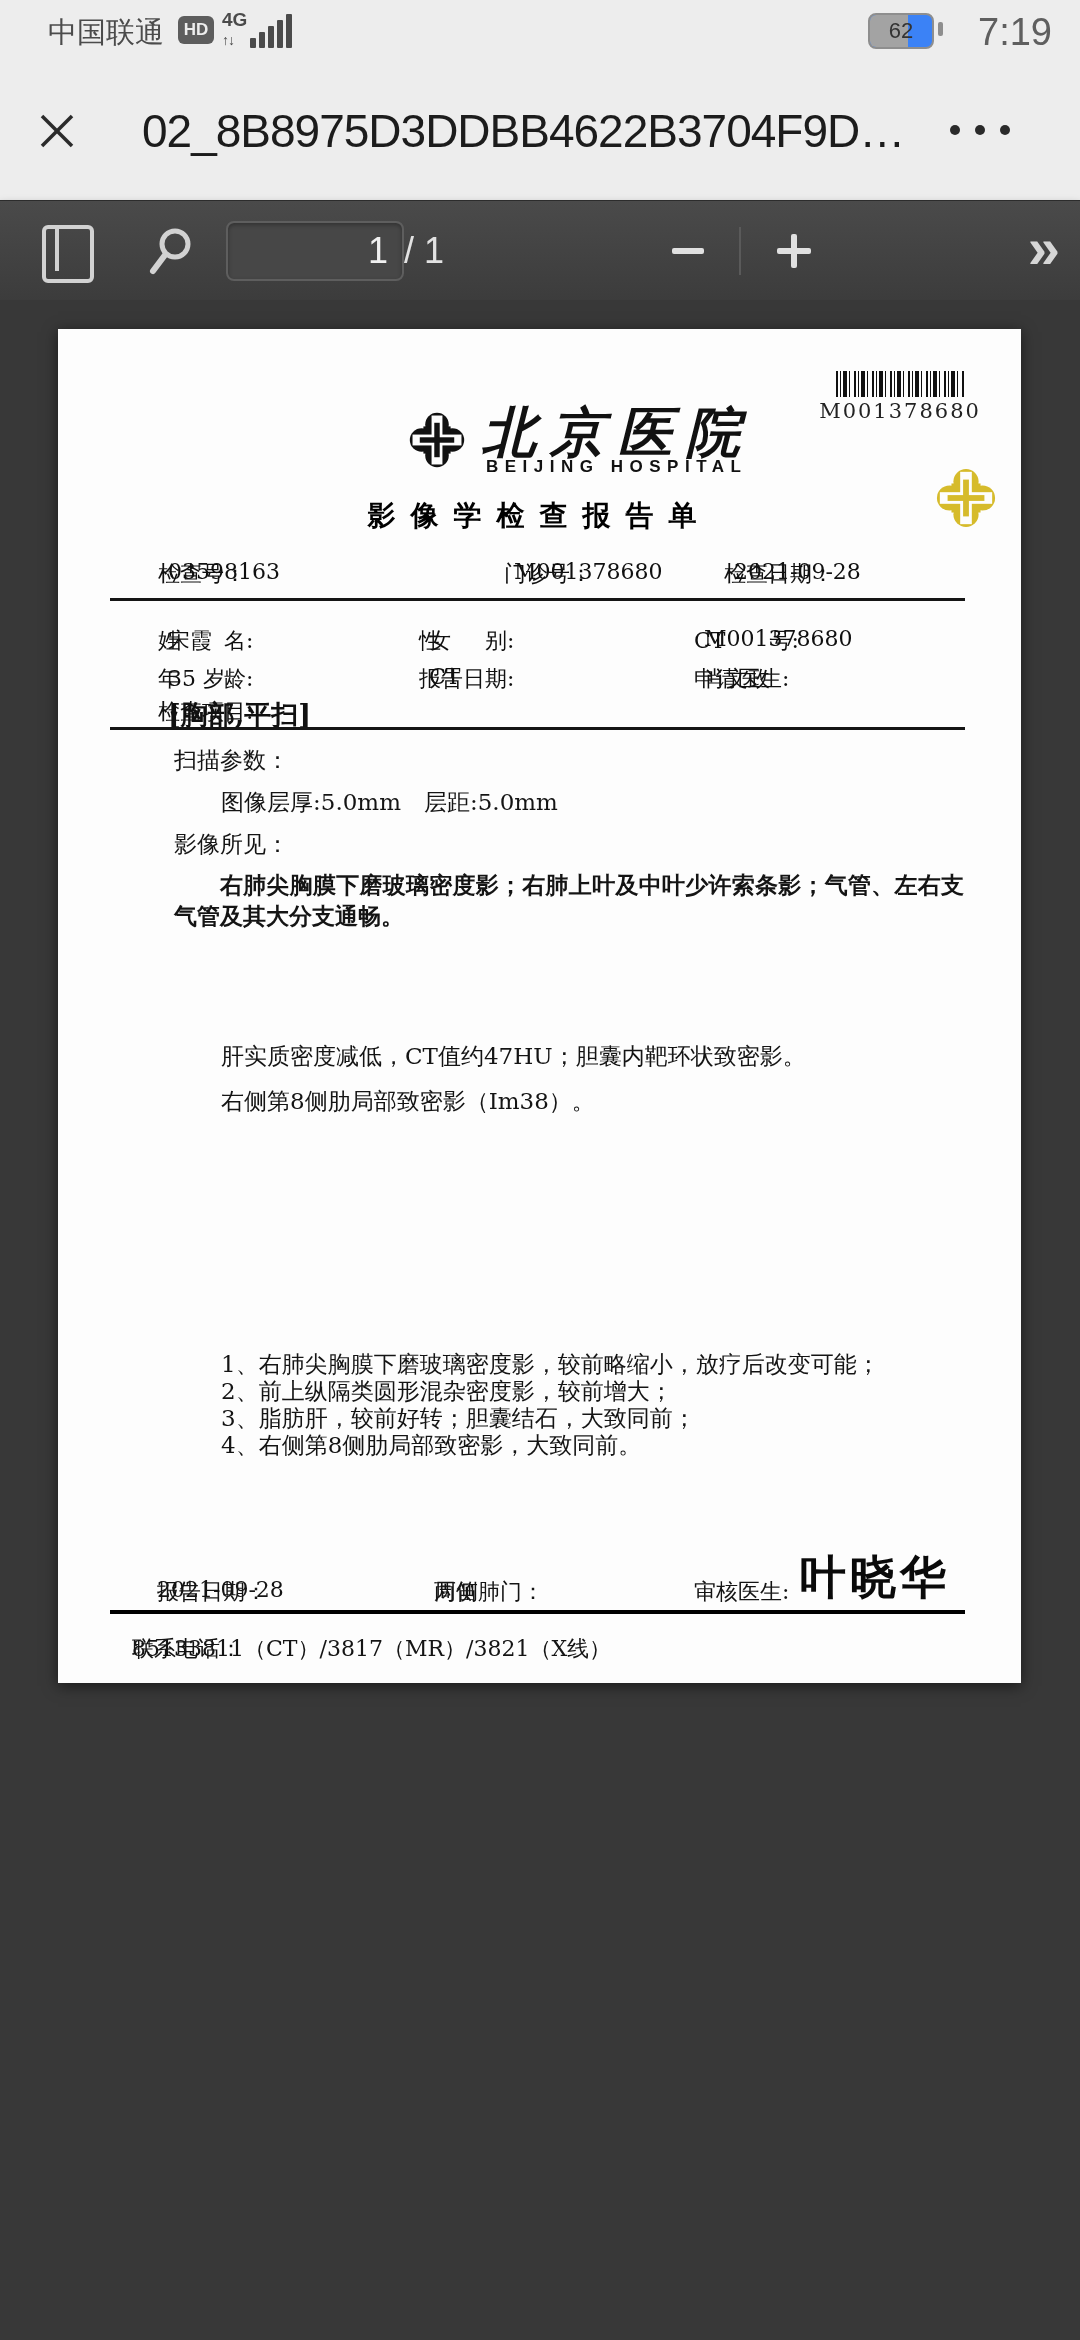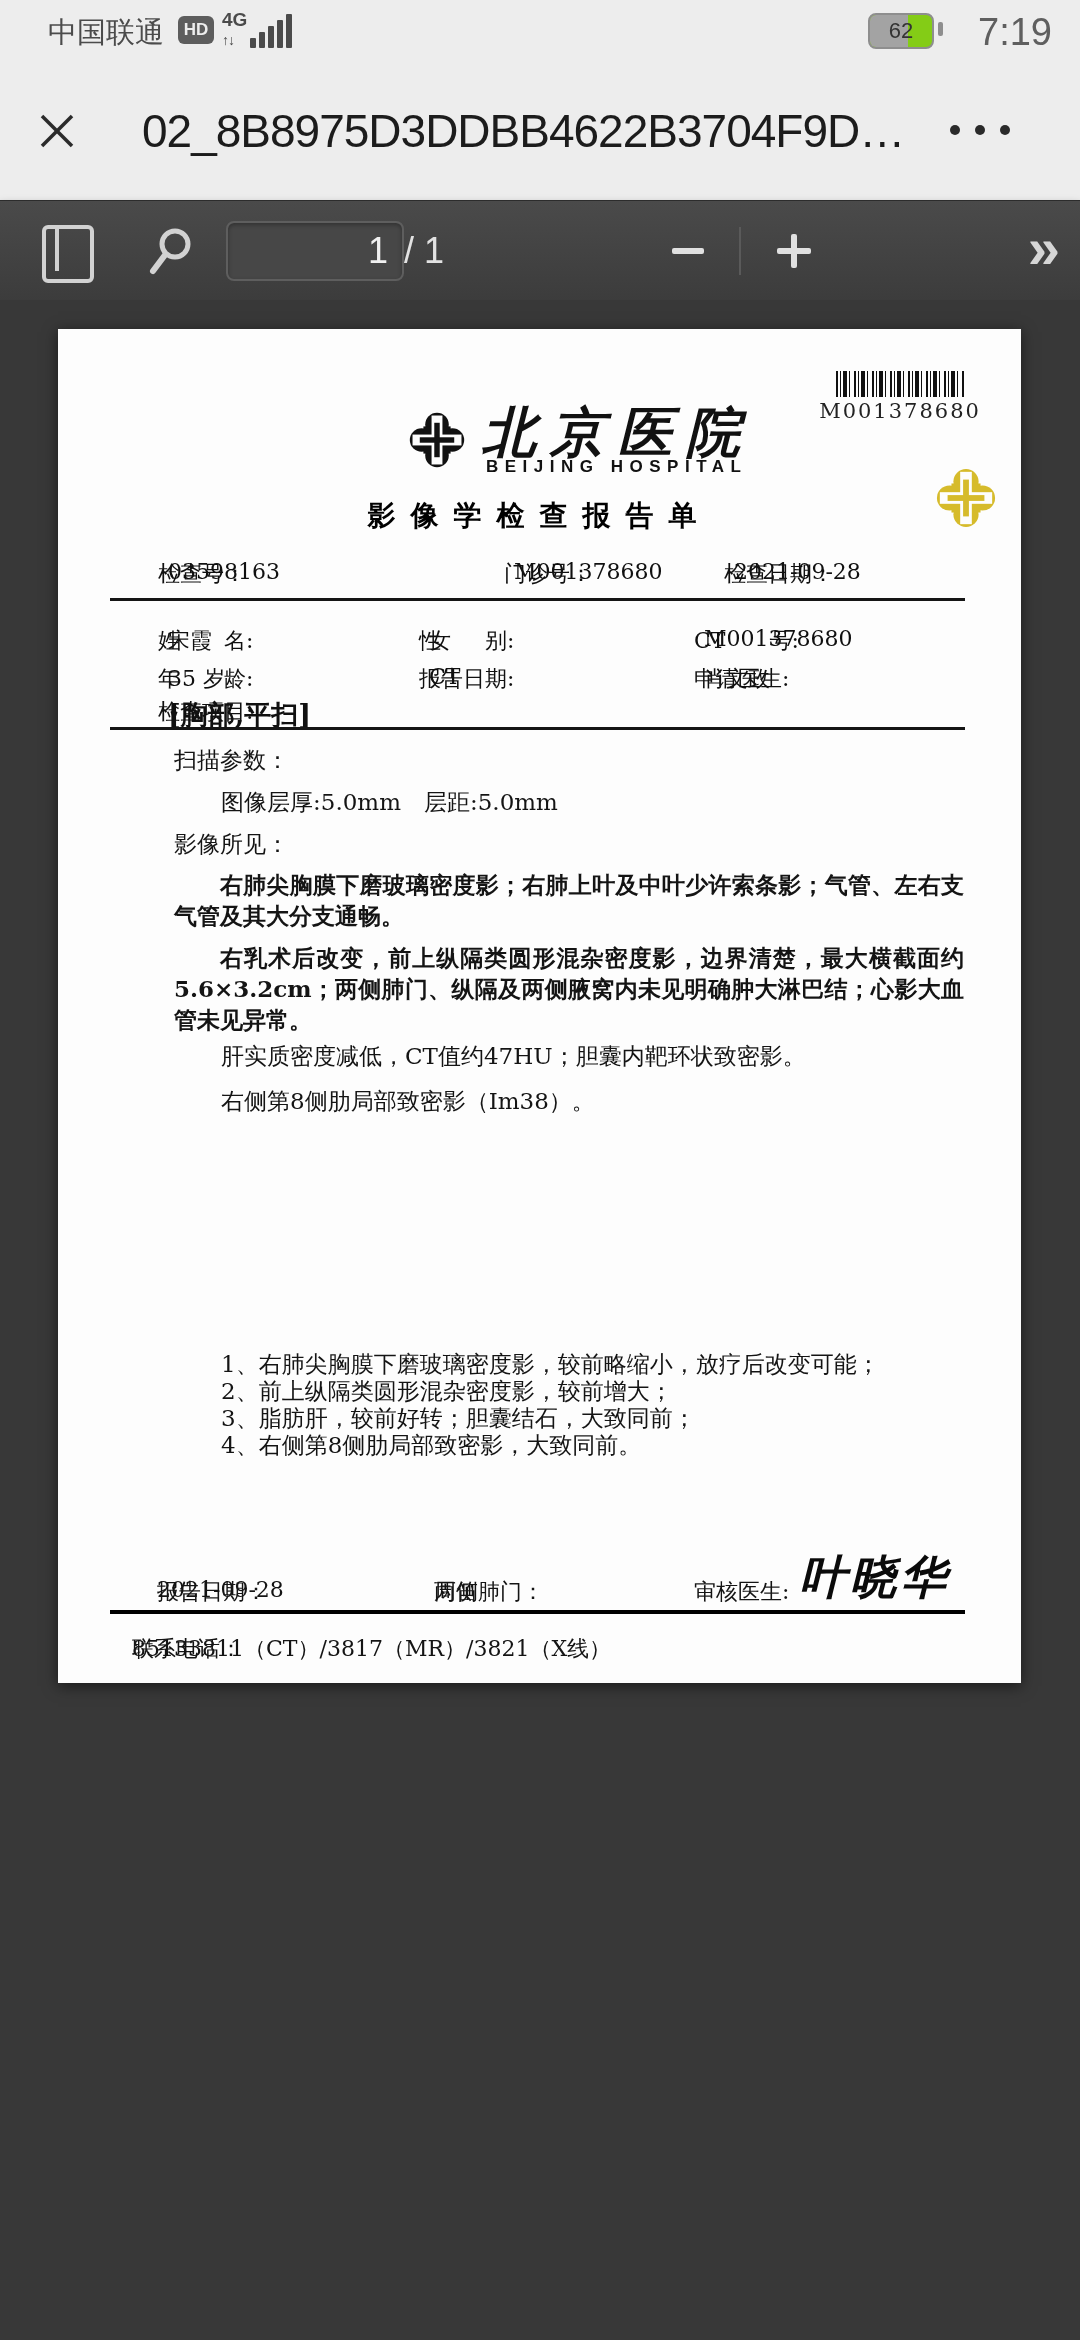--- a/index.html
+++ b/index.html
@@ -23,21 +23,21 @@
   .sb-net-sub { position:absolute; left:222px; top:32px; font-size:14px; color:#4b4b4b; letter-spacing:-1px; }
   .sb-bars { position:absolute; left:250px; top:14px; width:46px; height:34px; }
   .sb-bars i { position:absolute; bottom:0; width:6px; background:#4b4b4b; border-radius:1px; }
   .sb-bars i:nth-child(1){ left:0;  height:10px; }
   .sb-bars i:nth-child(2){ left:9px;  height:16px; }
   .sb-bars i:nth-child(3){ left:18px; height:22px; }
   .sb-bars i:nth-child(4){ left:27px; height:28px; }
   .sb-bars i:nth-child(5){ left:36px; height:34px; }
   .sb-batt {
     position:absolute; left:868px; top:13px; width:62px; height:32px;
-    border:2px solid #8e8e8e; border-radius:8px; background:#84cc16; overflow:hidden;
+    border:2px solid #8e8e8e; border-radius:8px; background:#3b82f6; overflow:hidden;
   }
   .sb-batt-fill { position:absolute; left:0; top:0; bottom:0; width:62%; background:#a3a3a3; }
   .sb-batt-label { position:absolute; left:0; top:0; width:100%; height:100%; text-align:center; line-height:32px; font-size:22px; color:#333; font-weight:500; }
   .sb-batt-nub { position:absolute; left:938px; top:22px; width:5px; height:14px; background:#8e8e8e; border-radius:2px; }
   .sb-time { position:absolute; right:28px; top:0; height:60px; line-height:64px; font-size:38px; font-weight:300; color:#5f5f5f; }
 
   
   .app-header { position:absolute; left:0; top:60px; width:1080px; height:140px; background:#ededed; }
   .hdr-close { position:absolute; left:34px; top:48px; width:46px; height:46px; cursor:pointer; }
   .hdr-close svg { width:46px; height:46px; }
@@ -116,21 +116,21 @@
   .p1 { top:540px; } .p2 { top:613px; }
   .pline { font-size:23px; white-space:nowrap; left:163px; }
   .p3 { top:712px; } .p4 { top:757px; }
 
   .imp-head { left:116px; top:964px; font-size:23px; white-space:nowrap; }
   .imp-item { left:163px; font-size:23px; white-space:nowrap; }
   .i0 { top:1020px; } .i1 { top:1047px; } .i2 { top:1074px; } .i3 { top:1101px; }
 
   .f-row { top:1248px; font-size:22px; white-space:nowrap;text-align:right; }
   .f-c1 { left:99px; } .f-c2 { left:376px; } .f-c3 { left:636px; }
-  .signature { left:742px; top:1218px; font-size:46px; font-weight:bold; font-style:italic; letter-spacing:4px; white-space:nowrap; color:#0a0a0a; }
+  .signature { left:742px; top:1218px; font-size:46px; font-weight:bold; letter-spacing:4px; white-space:nowrap; color:#0a0a0a; }
   .hr-thick { left:52px; top:1281px; width:855px; height:4px; background:#000; }
   .contact { left:74px; top:1305px; font-size:22px; white-space:nowrap; }
 </style>
 </head>
 <body>
 
 <div>
 
   <div class="status-bar">
     <span class="sb-carrier">中国联通</span>
@@ -281,21 +281,20 @@
       <div class="cell r4 c1">
         <span>检查项目:</span>
           <span class="exam-item-v">[胸部,平扫]</span>
       </div>
       <div class="hr hr2"></div>
 
       <div class="doc-h scan-head">扫描参数：</div>
       <div class="doc-h scan-val">图像层厚:5.0mm　层距:5.0mm</div>
       <div class="doc-h find-head">影像所见：</div>
       <div class="para p1">右肺尖胸膜下磨玻璃密度影；右肺上叶及中叶少许索条影；气管、左右支气管及其大分支通畅。</div>
-      <div class="para p2">右乳术后改变，前上纵隔类圆形混杂密度影，边界清楚，最大横截面约5.6×3.2cm；两侧肺门、纵隔及两侧腋窝内未见明确肿大淋巴结；心影大血管未见异常。</div>
       <div class="pline p3">肝实质密度减低，CT值约47HU；胆囊内靶环状致密影。</div>
       <div class="pline p4">右侧第8侧肋局部致密影（Im38）。</div>
 
       <div class="imp-item i0">1、右肺尖胸膜下磨玻璃密度影，较前略缩小，放疗后改变可能；</div>
       <div class="imp-item i1">2、前上纵隔类圆形混杂密度影，较前增大；</div>
       <div class="imp-item i2">3、脂肪肝，较前好转；胆囊结石，大致同前；</div>
       <div class="imp-item i3">4、右侧第8侧肋局部致密影，大致同前。</div>
 
       <div class="f-row f-c1">
         <span>报告日期：</span>

